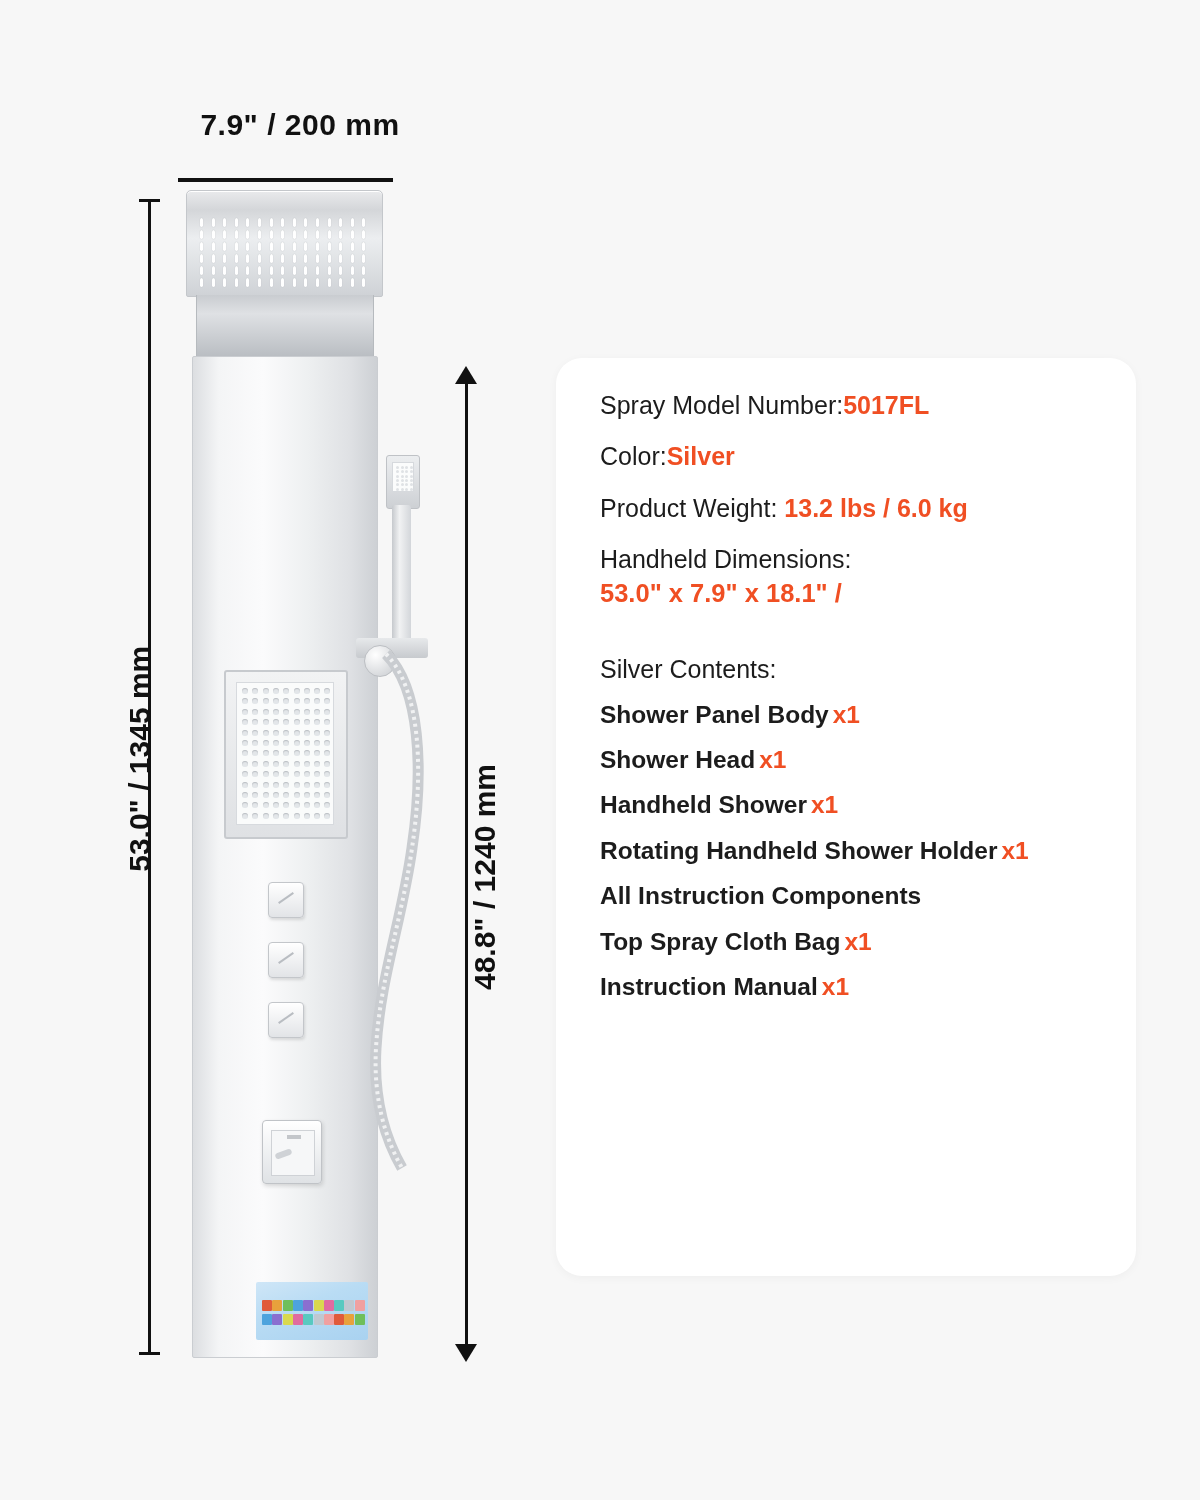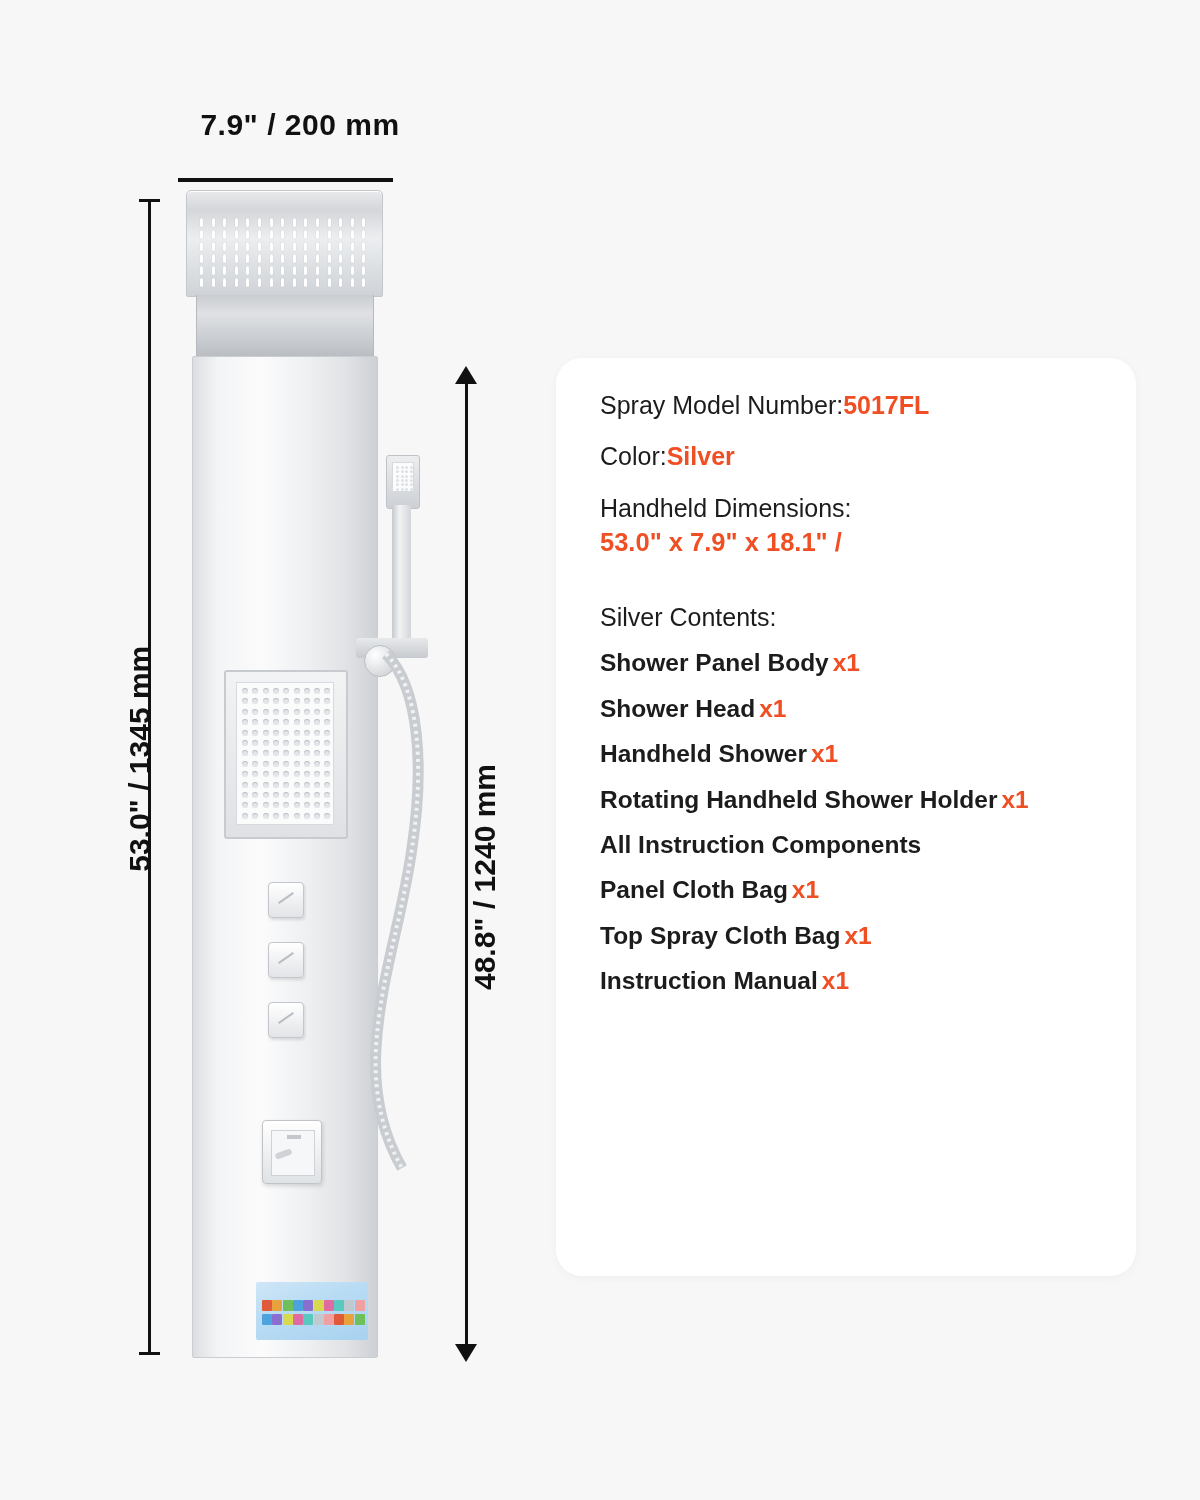--- a/index.html
+++ b/index.html
@@ -681,20 +681,23 @@
   <div id="info-inner">
 
     <div class="spec-line">
       <span>Spray Model Number:</span><span class="spec-val">5017FL</span>
     </div>
 
     <div class="spec-line">
       <span>Color:</span><span class="spec-val">Silver</span>
     </div>
 
+    <div class="spec-line">
+      <span>Product Weight: </span><span class="spec-val">13.2 lbs / 6.0 kg</span>
+    </div>
 
     <div class="spec-line">
       <span>Handheld Dimensions:</span>
       <div class="spec-dims">53.0" x 7.9" x 18.1" /</div>
     </div>
 
     <div id="pkg-title">Silver Contents:</div>
 
     <div class="pkg-item">
       <span>Shower Panel Body</span><span class="pkg-qty">x1</span>
@@ -705,23 +708,20 @@
     <div class="pkg-item">
       <span>Handheld Shower</span><span class="pkg-qty">x1</span>
     </div>
     <div class="pkg-item">
       <span>Rotating Handheld Shower Holder</span><span class="pkg-qty">x1</span>
     </div>
     <div class="pkg-item">
       <span>All Instruction Components</span><span class="pkg-qty"></span>
     </div>
     <div class="pkg-item">
-      <span>Panel Cloth Bag</span><span class="pkg-qty">x1</span>
-    </div>
-    <div class="pkg-item">
       <span>Top Spray Cloth Bag</span><span class="pkg-qty">x1</span>
     </div>
     <div class="pkg-item">
       <span>Instruction Manual</span><span class="pkg-qty">x1</span>
     </div>
 
   </div>
 </div>
 
 </body></html>

